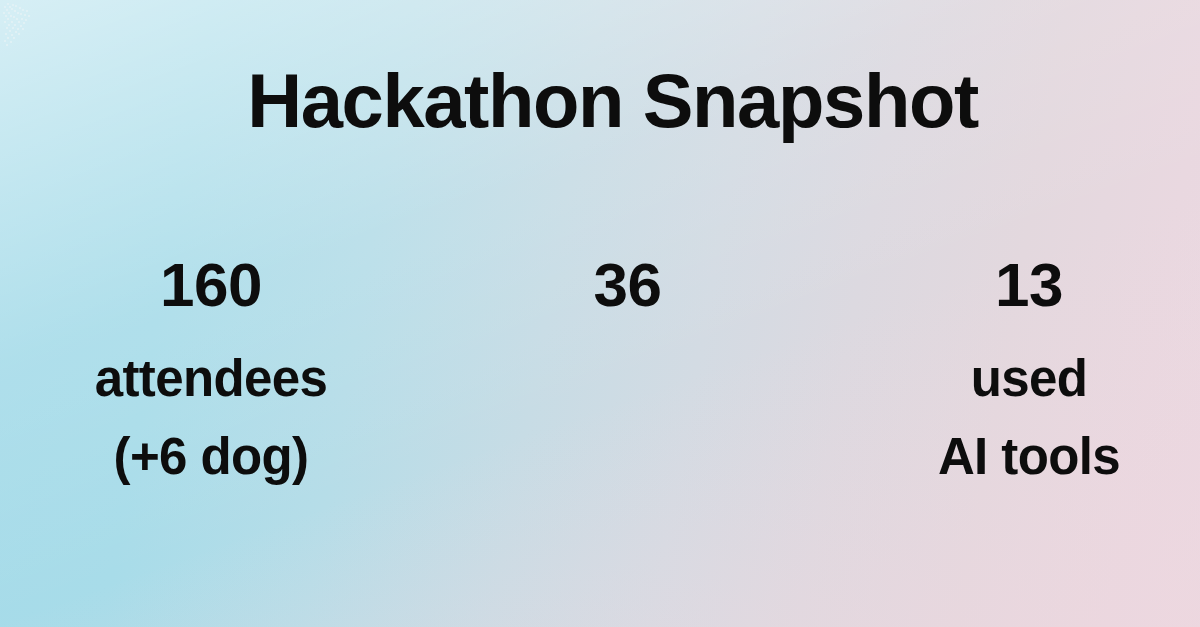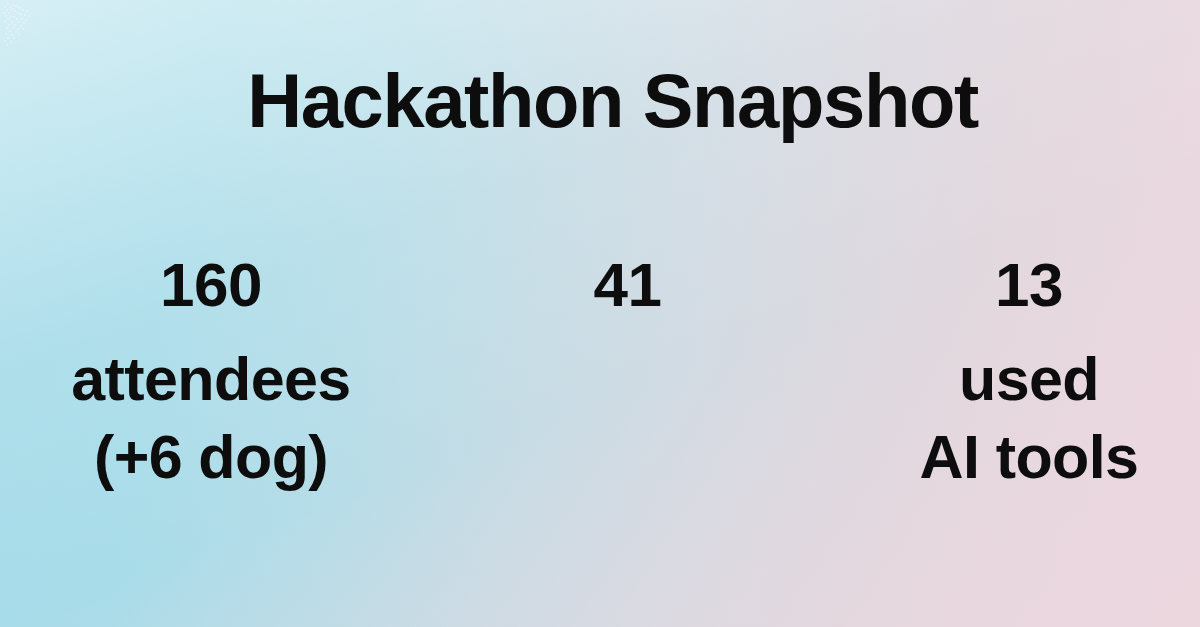--- a/index.html
+++ b/index.html
@@ -92,21 +92,21 @@
     font-size: 62px;
     font-weight: bold;
     line-height: 66px;
     letter-spacing: -0.5px;
     color: #0d0d0d;
   }
 
   .stat-label {
     margin-top: 22px;
     font-family: "Liberation Sans", sans-serif;
-    font-size: 61px;
+    font-size: 51px;
     font-weight: bold;
     line-height: 78px;
     letter-spacing: -0.6px;
     color: #0d0d0d;
   }
   .stat-label .line { display: block; }
 </style>
 </head>
 <body>
 
@@ -168,21 +168,21 @@
 
     <div class="stat stat-1">
       <div class="stat-value">160</div>
       <div class="stat-label">
         <span class="line">attendees</span>
         <span class="line">(+6 dog)</span>
       </div>
     </div>
 
     <div class="stat stat-2">
-      <div class="stat-value">41</div>
+      <div class="stat-value">36</div>
     </div>
 
     <div class="stat stat-3">
       <div class="stat-value">13</div>
       <div class="stat-label">
         <span class="line">used</span>
         <span class="line">AI tools</span>
       </div>
     </div>
 

